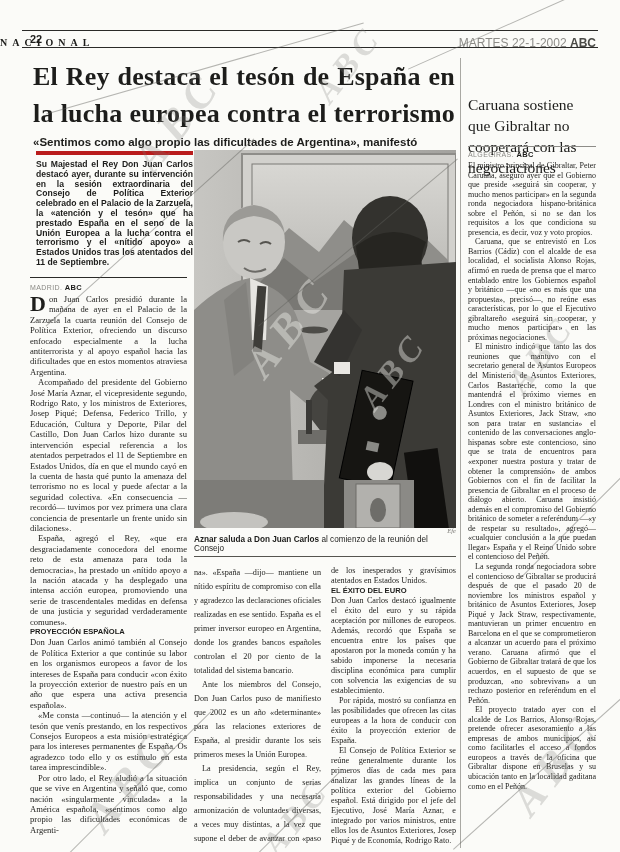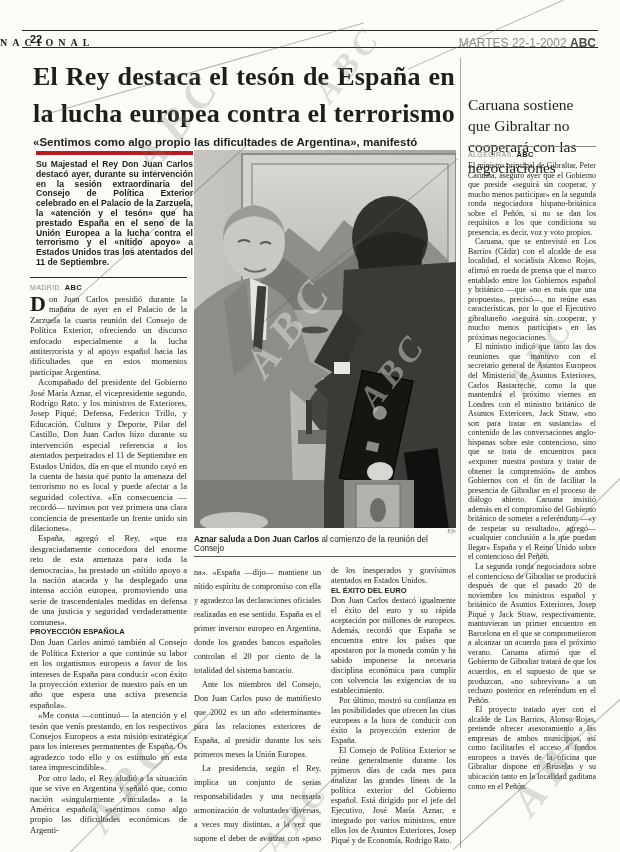--- a/index.html
+++ b/index.html
@@ -99,21 +99,21 @@
     <div class="hl-line">El Rey destaca el tesón de España en</div>
     <div class="hl-line">la lucha europea contra el terrorismo</div>
   </div>
   <div class="subhead">«Sentimos como algo propio las dificultades de Argentina», manifestó</div>
 
   <div class="lead">Su Majestad el Rey Don Juan Carlos destacó ayer, durante su intervención en la sesión extraordinaria del Consejo de Política Exterior celebrado en el Palacio de la Zarzuela, la «atención y el tesón» que ha prestado España en el seno de la Unión Europea a la lucha contra el terrorismo y el «nítido apoyo» a Estados Unidos tras los atentados del 11 de Septiembre.</div>
   <div class="rule lead-rule"></div>
 
   <div class="dateline dl-col1"><span>MADRID.</span> <b>ABC</b></div>
   <div class="bodycol col1">
-    <p class="first"><span class="dropcap">D</span><span>on Juan Carlos presidió durante la mañana de ayer en el Palacio de la Zarzuela la cuarta reunión del Consejo de Política Exterior, ofreciendo un discurso enfocado especialmente a la lucha antiterrorista y al apoyo español hacia las dificultades que en estos momentos participar Argentina.</span></p>
+    <p class="first"><span class="dropcap">D</span><span>on Juan Carlos presidió durante la mañana de ayer en el Palacio de la Zarzuela la cuarta reunión del Consejo de Política Exterior, ofreciendo un discurso enfocado especialmente a la lucha antiterrorista y al apoyo español hacia las dificultades que en estos momentos atraviesa Argentina.</span></p>
     <p>Acompañado del presidente del Gobierno José María Aznar, el vicepresidente segundo, Rodrigo Rato, y los ministros de Exteriores, Josep Piqué; Defensa, Federico Trillo, y Educación, Cultura y Deporte, Pilar del Castillo, Don Juan Carlos hizo durante su intervención especial referencia a los atentados perpetrados el 11 de Septiembre en Estados Unidos, día en que el mundo cayó en la cuenta de hasta qué punto la amenaza del terrorismo no es local y puede afectar a la seguridad colectiva. «En consecuencia —recordó— tuvimos por vez primera una clara conciencia de presentarle un frente unido sin dilaciones».</p>
     <p>España, agregó el Rey, «que era desgraciadamente conocedora del enorme reto de esta amenaza para toda la democracia», ha prestado un «nítido apoyo a la nación atacada y ha desplegado una intensa acción europea, promoviendo una serie de trascendentales medidas en defensa de una justicia y seguridad verdaderamente comunes».</p>
     <p class="subhead3">PROYECCIÓN ESPAÑOLA</p>
     <p class="first">Don Juan Carlos animó también al Consejo de Política Exterior a que continúe su labor en los organismos europeos a favor de los intereses de España para conducir «con éxito la proyección exterior de nuestro país en un año que espera una activa presencia española».</p>
     <p>«Me consta —continuó— la atención y el tesón que venís prestando, en los respectivos Consejos Europeos a esta misión estratégica para los intereses permanentes de España. Os agradezco todo ello y os estimulo en esta tarea imprescindible».</p>
     <p>Por otro lado, el Rey aludió a la situación que se vive en Argentina y señaló que, como nación «singularmente vinculada» a la América española, «sentimos como algo propio las dificultades económicas de Argenti-</p>
   </div>
 
   <figure class="photo" style="margin:0;">
     <svg width="262" height="378" viewBox="0 0 262 378">
@@ -194,21 +194,21 @@
     <p class="first">na». «España —dijo— mantiene un nítido espíritu de compromiso con ella y agradezco las declaraciones oficiales realizadas en ese sentido. España es el primer inversor europeo en Argentina, donde los grandes bancos españoles controlan el 20 por ciento de la totalidad del sistema bancario.</p>
     <p>Ante los miembros del Consejo, Don Juan Carlos puso de manifiesto que 2002 es un año «determinante» para las relaciones exteriores de España, al presidir durante los seis primeros meses la Unión Europea.</p>
     <p>La presidencia, según el Rey, implica un conjunto de serias responsabilidades y una necesaria armonización de voluntades diversas, a veces muy distintas, a la vez que supone el deber de avanzar con «paso seguro» en el camino de la unidad europea».</p>
     <p>Tras recordar que el semestre español tiene muchas cosas que hacer en el funcionamiento y adaptación de la propia Unión, señaló que sobre esta amplia agenda gravitan las profundas repercusiones internacionales</p>
   </div>
 
   <div class="bodycol col3">
     <p class="first">de los inesperados y gravísimos atentados en Estados Unidos.</p>
     <p class="subhead3">EL ÉXITO DEL EURO</p>
     <p class="first">Don Juan Carlos destacó igualmente el éxito del euro y su rápida aceptación por millones de europeos. Además, recordó que España se encuentra entre los países que apostaron por la moneda común y ha sabido imponerse la necesaria disciplina económica para cumplir con solvencia las exigencias de su establecimiento.</p>
-    <p>Por último, mostró su confianza en las posibilidades que ofrecen las citas europeas a la hora de conducir con éxito la proyección exterior de España.</p>
+    <p>Por rápida, mostró su confianza en las posibilidades que ofrecen las citas europeas a la hora de conducir con éxito la proyección exterior de España.</p>
     <p>El Consejo de Política Exterior se reúne generalmente durante los primeros días de cada mes para analizar las grandes líneas de la política exterior del Gobierno español. Está dirigido por el jefe del Ejecutivo, José María Aznar, e integrado por varios ministros, entre ellos los de Asuntos Exteriores, Josep Piqué y de Economía, Rodrigo Rato.</p>
   </div>
 
   <div class="vdivider"></div>
   <div class="side-headline">Caruana sostiene que Gibraltar no cooperará con las negociaciones</div>
   <div class="rule side-rule"></div>
   <div class="dateline dl-side"><span>ALGECIRAS.</span> <b>ABC</b></div>
   <div class="side-body">
     <p class="first">El ministro principal de Gibraltar, Peter Caruana, aseguró ayer que el Gobierno que preside «seguirá sin cooperar, y mucho menos participar» en la segunda ronda negociadora hispano-británica sobre el Peñón, si no se dan los requisitos a los que condiciona su presencia, es decir, voz y voto propios.</p>
     <p>Caruana, que se entrevistó en Los Barrios (Cádiz) con el alcalde de esa localidad, el socialista Alonso Rojas, afirmó en rueda de prensa que el marco entablado entre los Gobiernos español y británico —que «no es más que una propuesta», precisó—, no reúne esas características, por lo que el Ejecutivo gibraltareño «seguirá sin cooperar, y mucho menos participar» en las próximas negociaciones.</p>

